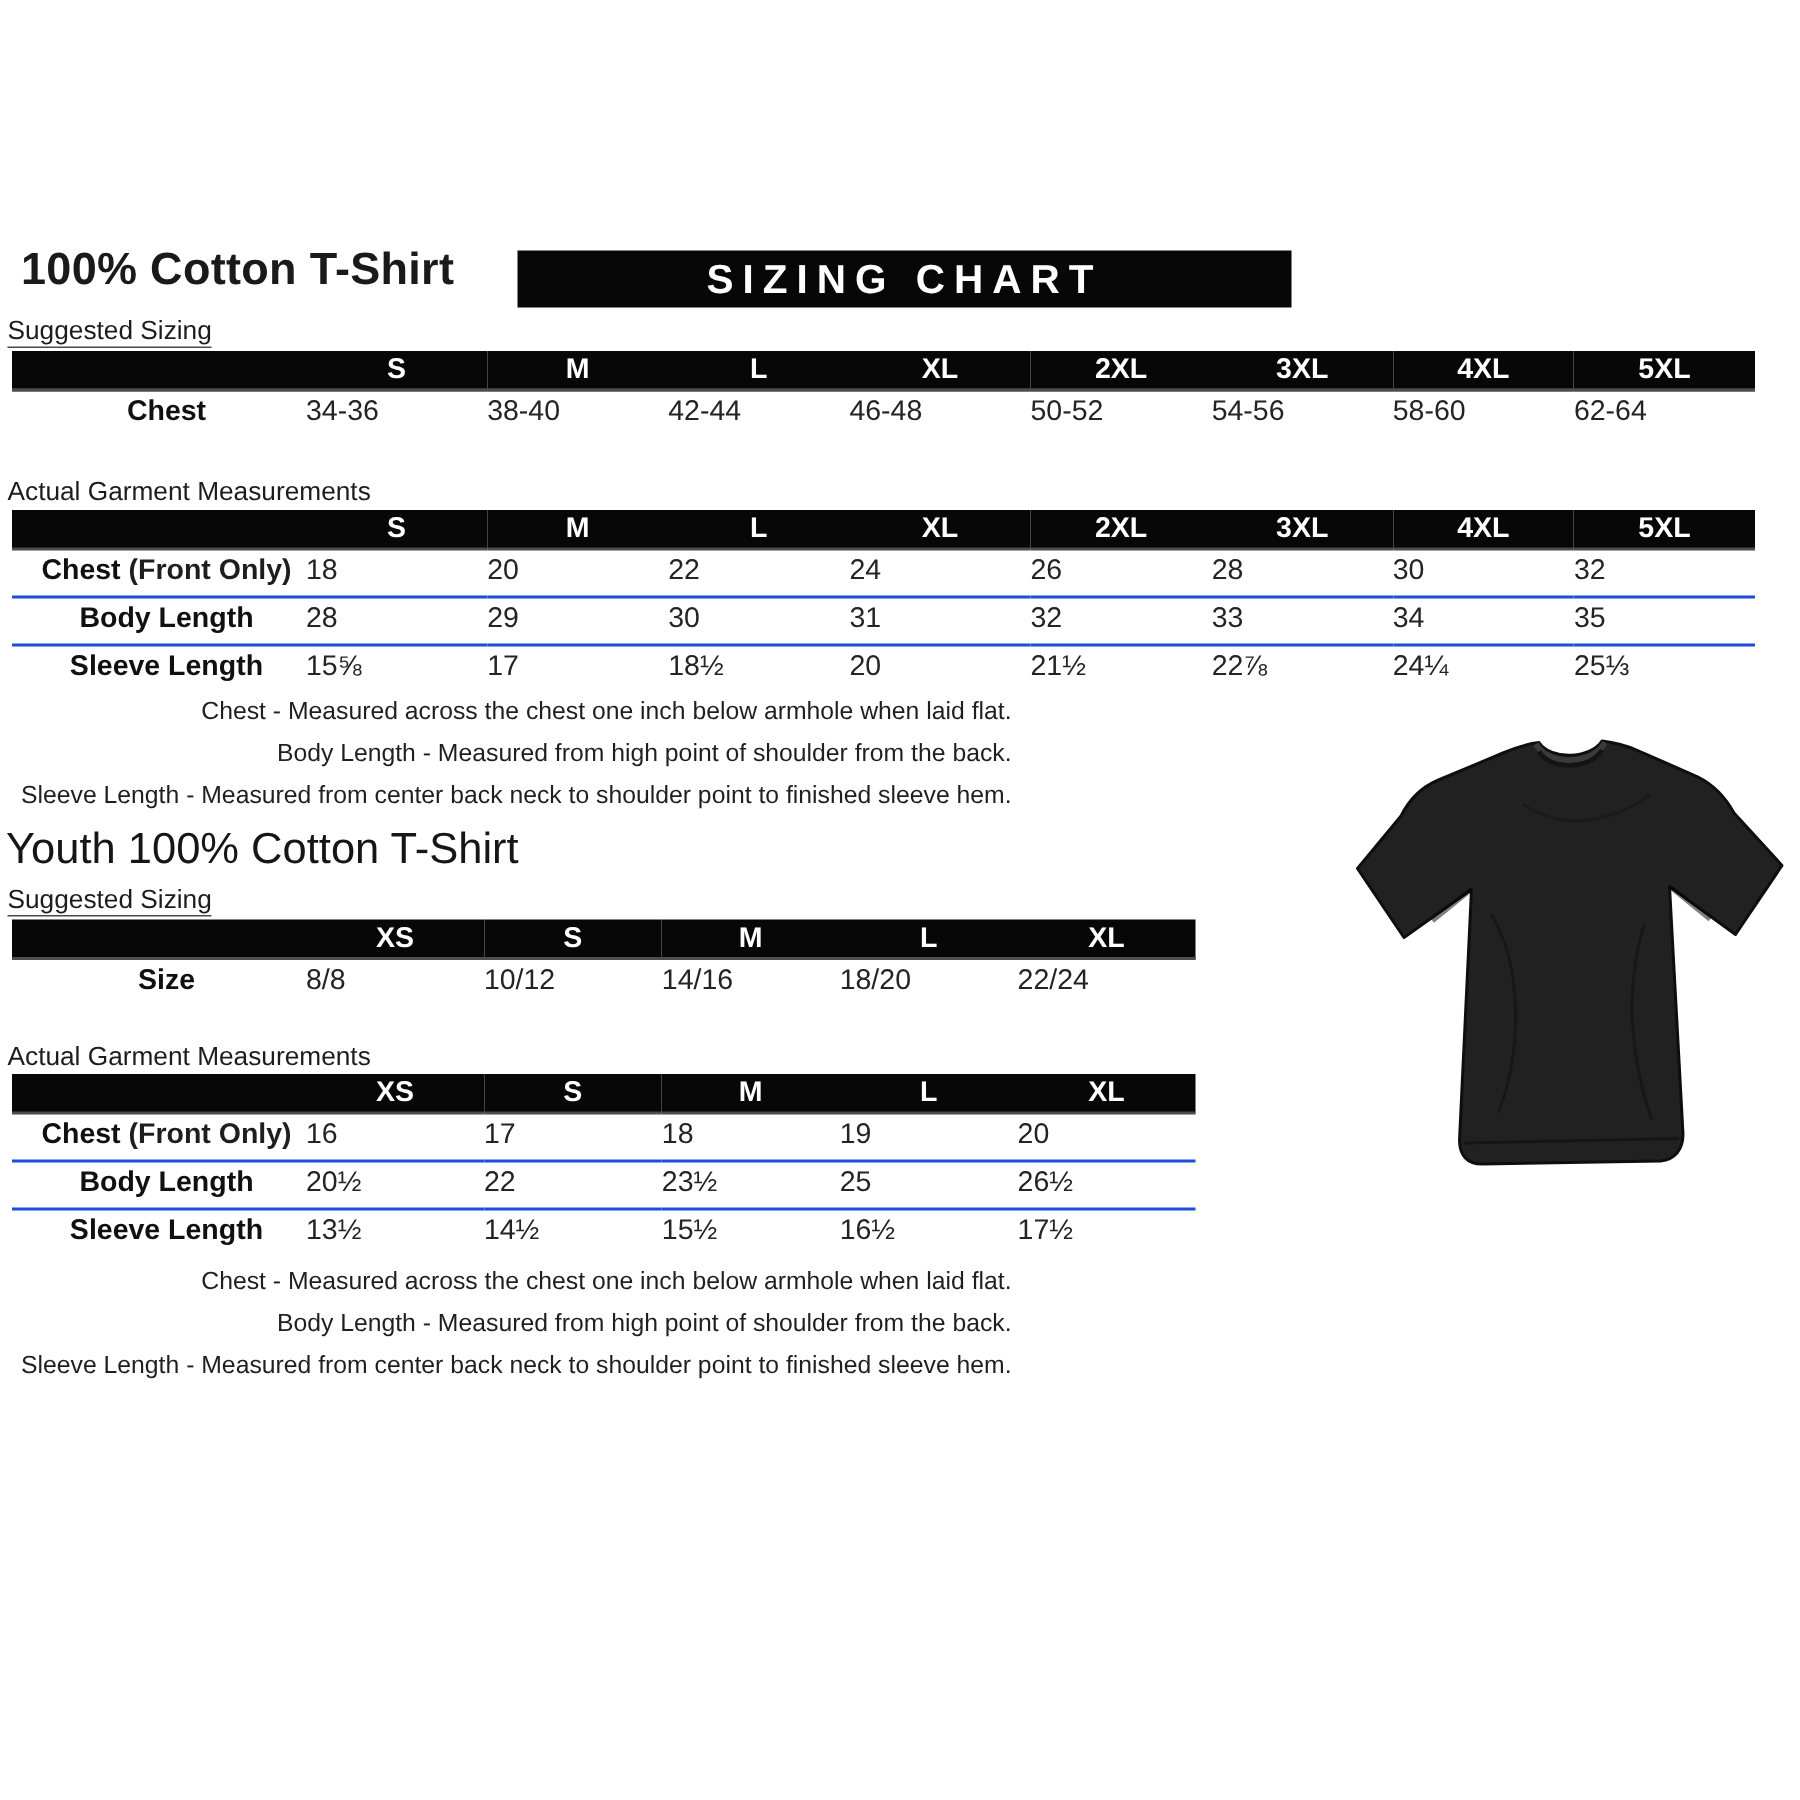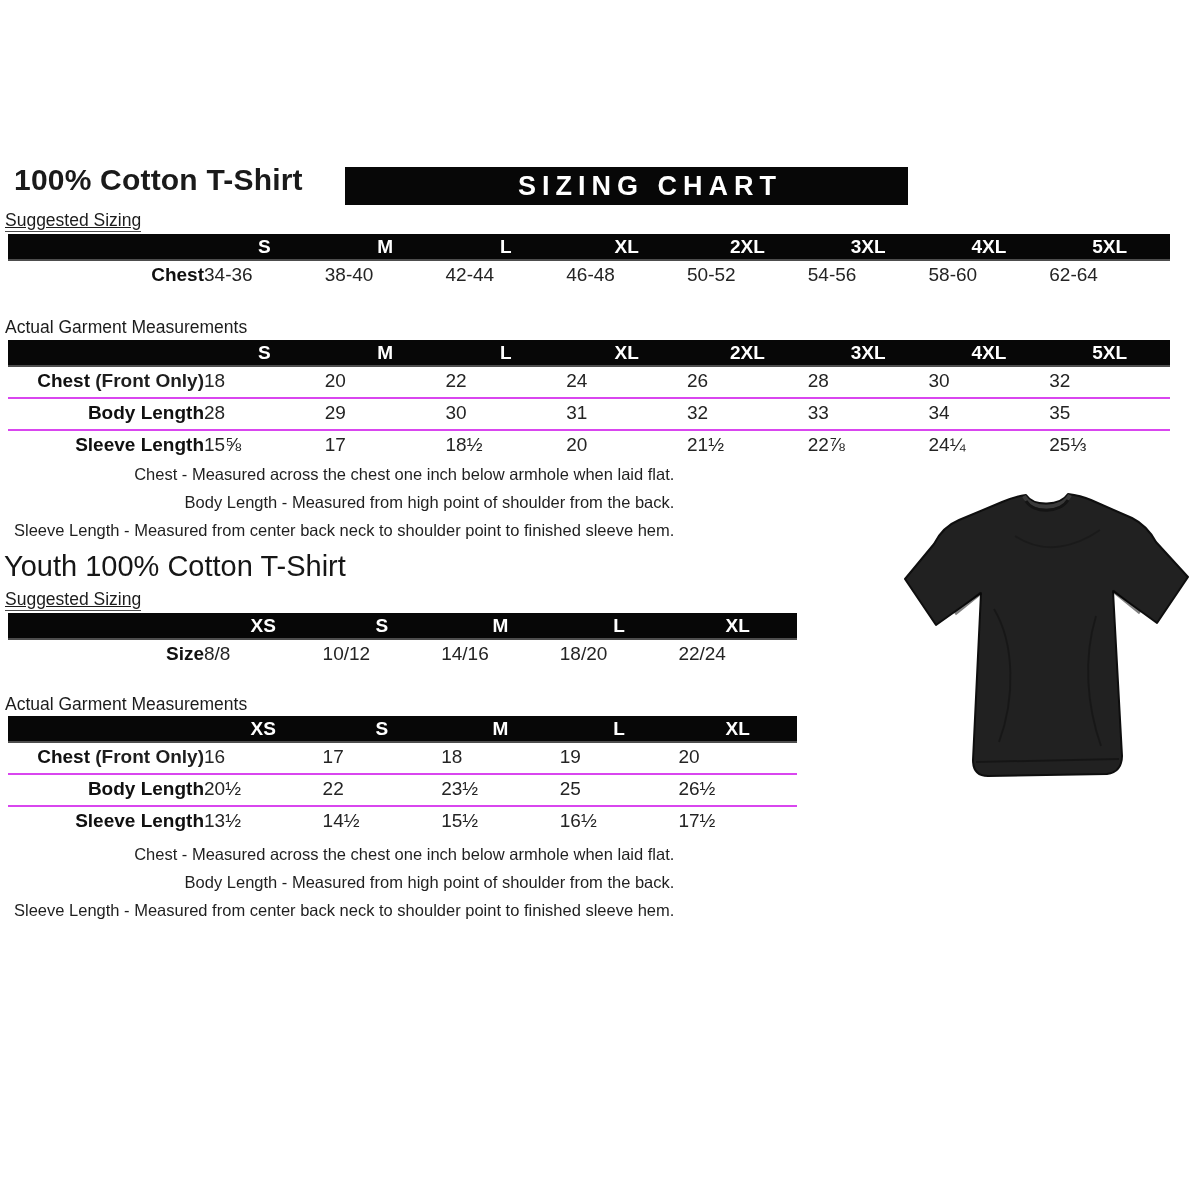--- a/index.html
+++ b/index.html
@@ -1,34 +1,34 @@
 <!DOCTYPE html>
 <html><head>
 <meta charset="utf-8">
 <style>
   html,body{margin:0;padding:0;background:#fff;}
   body{width:1200px;height:1200px;font-family:"Liberation Sans",sans-serif;color:#161616;}
   #stage{position:relative;width:1200px;height:1200px;background:#ffffff;overflow:hidden;}
 
   .main-title{position:absolute;left:14px;top:163px;font-size:30px;font-weight:bold;color:#1a1a1a;letter-spacing:0.2px;}
   .banner{position:absolute;left:345px;top:167px;width:516px;height:38px;background:#070707;color:#ffffff;
-          display:flex;align-items:center;justify-content:center;font-size:27px;font-weight:bold;letter-spacing:6px;padding-left:47px;}
+          display:flex;align-items:center;justify-content:center;font-size:27px;font-weight:bold;letter-spacing:6px;}
 
   .section-label{position:absolute;left:5px;font-size:17.5px;color:#1c1c1c;}
-  .section-label.underlined span{border-bottom:1.5px solid #4a4a4a;padding-bottom:1px;text-decoration:underline;}
+  .section-label.underlined span{border-bottom:1.5px solid #4a4a4a;padding-bottom:1px;}
 
   .youth-title{position:absolute;left:4px;top:550px;font-size:29px;font-weight:normal;color:#161616;}
 
   table.sizing{position:absolute;border-collapse:collapse;table-layout:fixed;}
   table.sizing thead tr{border-bottom:2px solid #4d4d4d;}
   table.sizing th{background:#070707;color:#fff;font-size:19px;font-weight:bold;height:25px;padding:0;text-align:center;}
   table.sizing td{font-size:19px;color:#242424;text-align:left;padding:3px 0 5px 0;}
-  table.sizing td.rowlabel{text-align:right;padding-left:10px;font-weight:bold;color:#101010;white-space:nowrap;}
+  table.sizing td.rowlabel{text-align:center;padding-left:10px;font-weight:bold;color:#101010;white-space:nowrap;}
   table.sizing td.rowlabel .suffix{font-weight:bold;color:#1e1e1e;}
-  table.sizing.actual tbody tr + tr{border-top:2px solid #d946ef;}
+  table.sizing.actual tbody tr + tr{border-top:2px solid #1d4ed8;}
 
   #table-adult-suggested{left:8px;top:234px;width:1162px;}
   #table-adult-actual{left:8px;top:340px;width:1162px;}
   #table-youth-suggested{left:8px;top:613px;width:789px;}
   #table-youth-actual{left:8px;top:716px;width:789px;}
 
   #label-adult-suggested{top:210px;}
   #label-adult-actual{top:317px;}
   #label-youth-suggested{top:589px;}
   #label-youth-actual{top:694px;}

